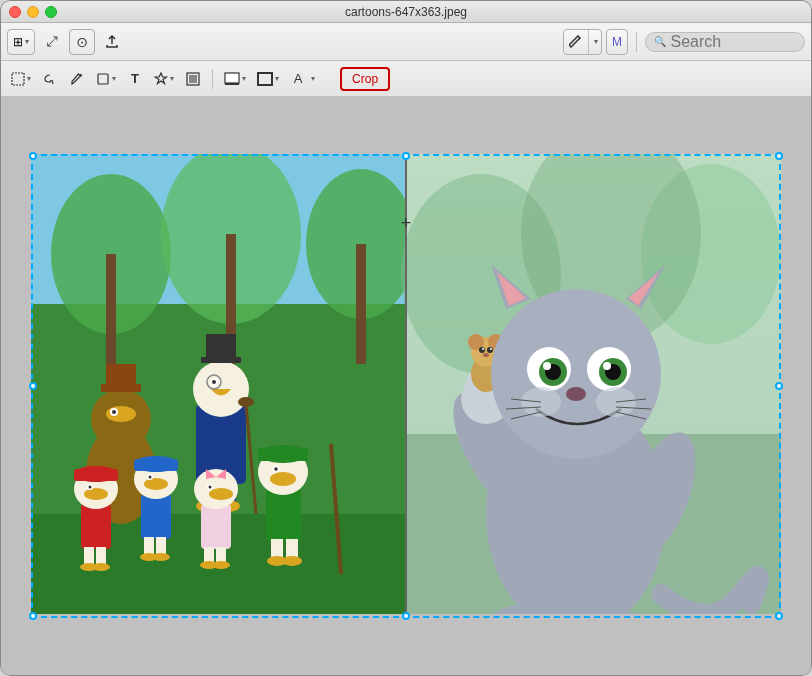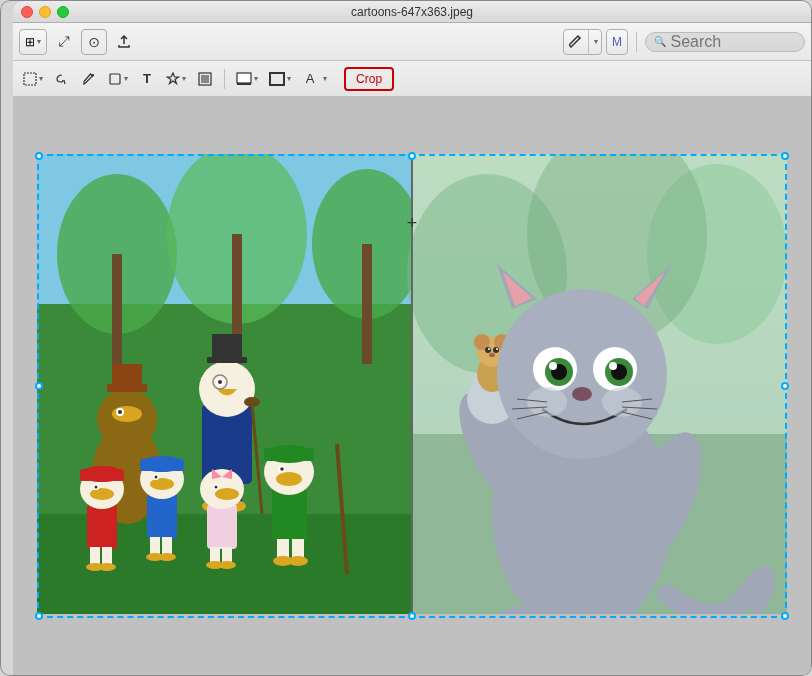--- a/index.html
+++ b/index.html
@@ -153,21 +153,21 @@
       justify-content: center;
       height: 24px;
       padding: 0 10px;
       border-radius: 4px;
       border: 2px solid #cc0000;
       background: transparent;
       cursor: pointer;
       font-size: 12px;
       font-weight: 500;
       color: #cc0000;
-      margin-left: 14px;
+      margin-left: 22px;
     }
     .dropdown-arrow {
       font-size: 8px;
       color: #666;
       margin-left: 2px;
     }
 
     .image-wrapper {
       position: relative;
       display: inline-block;
@@ -230,21 +230,20 @@
 
     .app-window {
       width: 812px;
       height: 676px;
       border-radius: 10px;
       overflow: hidden;
       border: 1px solid #888;
       box-shadow: 0 20px 60px rgba(0,0,0,0.5);
       display: flex;
       flex-direction: column;
-      padding-left: 12px;
     }
   </style>
 </head>
 <body>
 
 <div class="app-window">
 
   <div class="titlebar">
     <div class="traffic-lights">
       <div class="traffic-light tl-close"></div>

